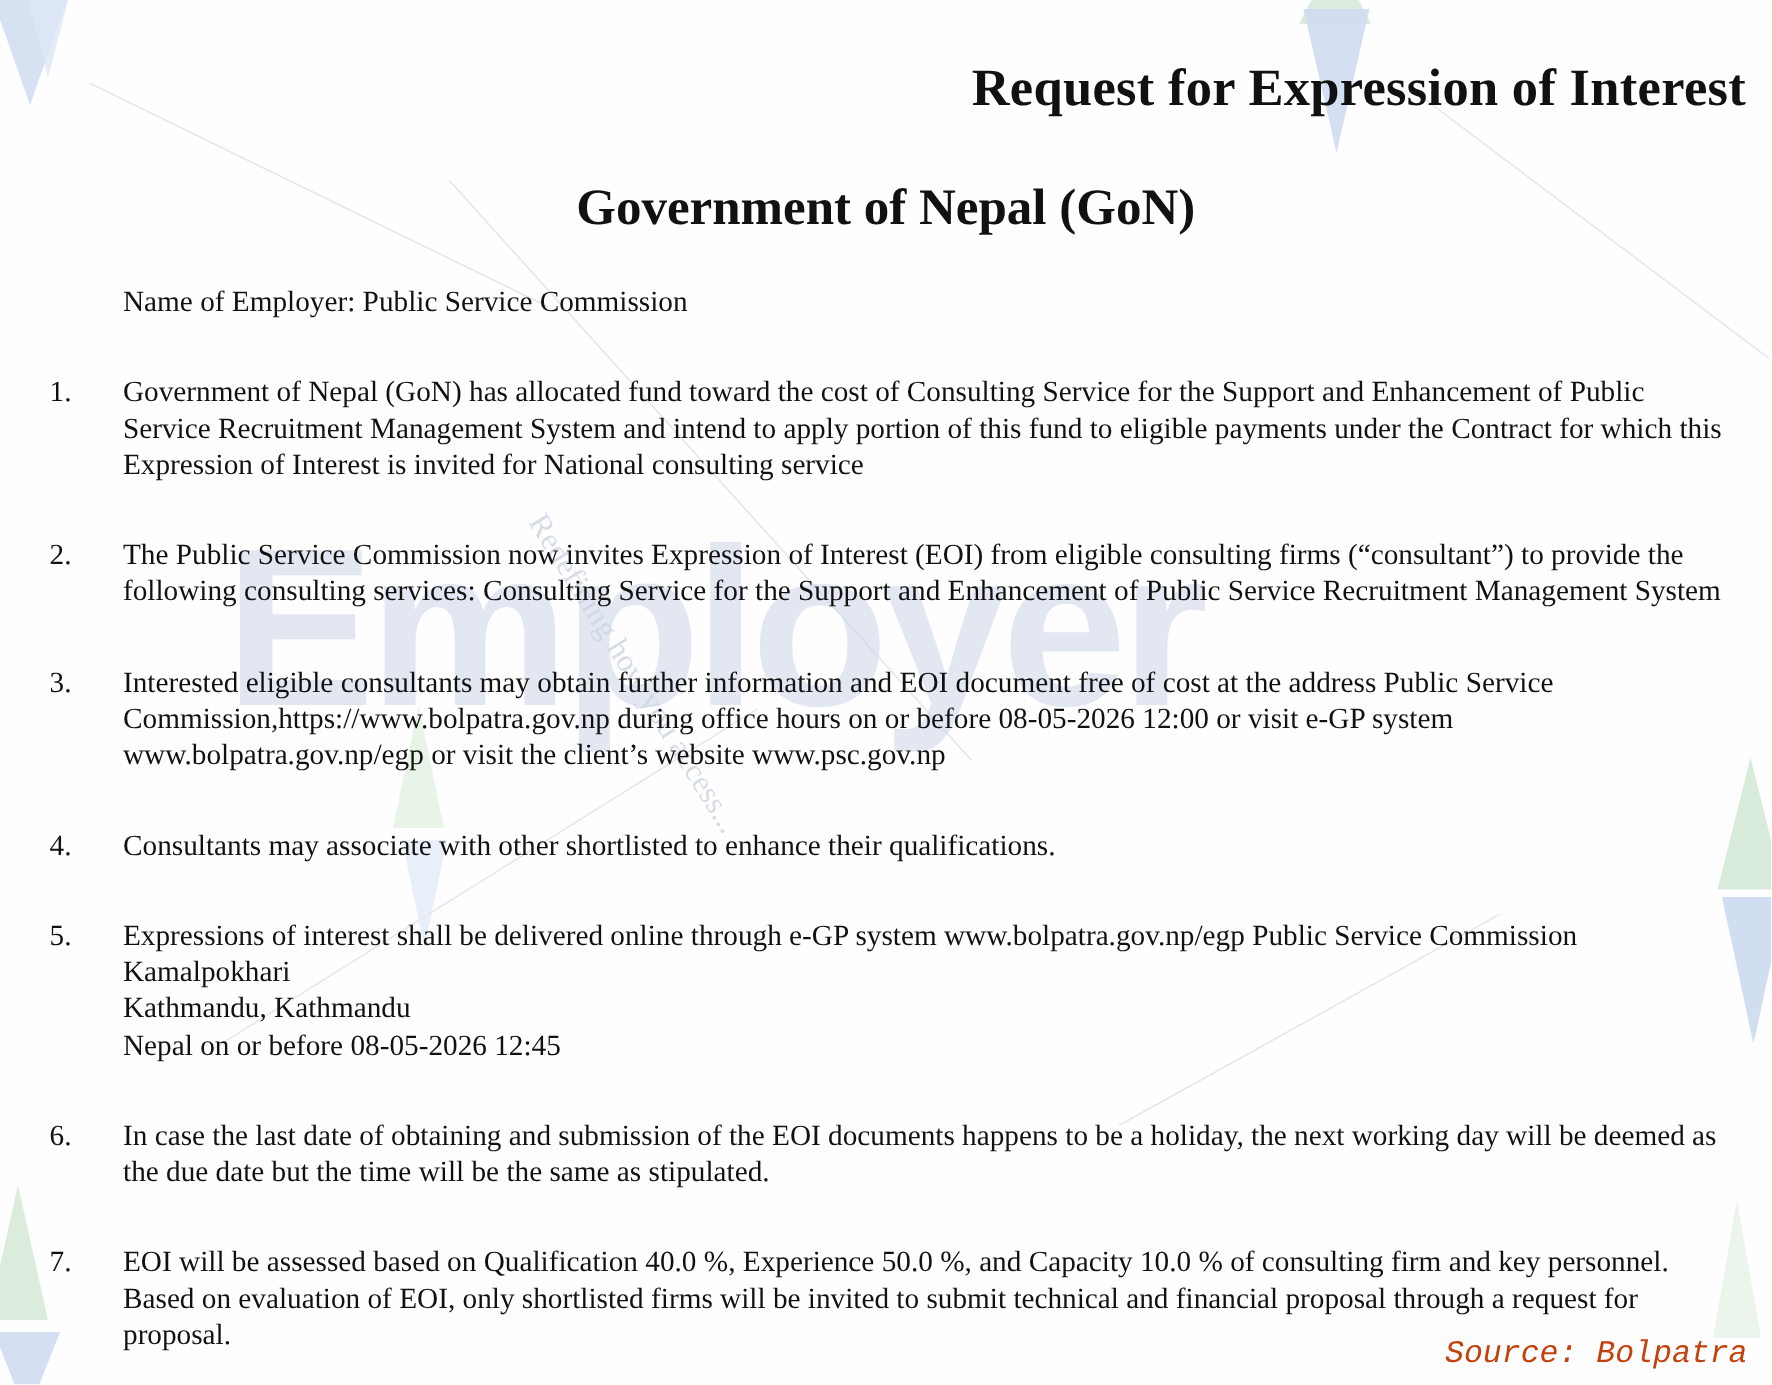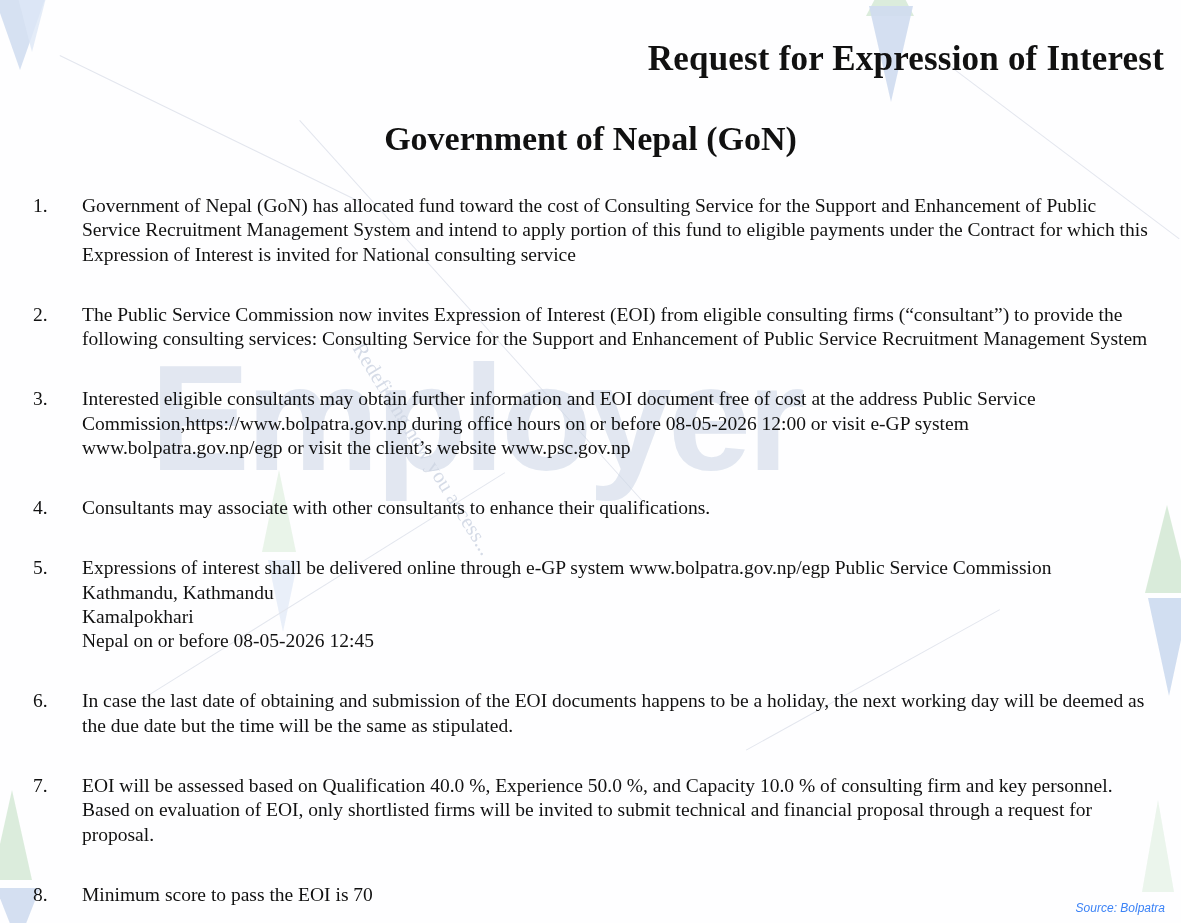--- a/index.html
+++ b/index.html
@@ -121,24 +121,24 @@
     width: 34px;
     text-align: left;
   }
   ol.clauses > li .body { display: block; margin-top: 36px; }
   ol.clauses > li .addr-line { display: block; }
 
   .footer-src {
     position: absolute;
     right: 16px;
     bottom: 8px;
-    font-family: Liberation Sans, sans-serif;
+    font-family: Liberation Mono, monospace;
     font-style: italic;
-    font-size: 12px;
-    color: #3b82f6;
+    font-size: 21px;
+    color: #c2410c;
     z-index: 4;
   }
 </style>
 </head>
 <body>
 
 <div id="page">
 
   <div class="bg-layer">
 
@@ -168,44 +168,45 @@
     <div class="wm-word">Employer</div>
     <div class="wm-tag">Redefining how you access...</div>
   </div>
 
   <div class="content">
 
     <h1 class="title">Request for Expression of Interest</h1>
     <h2 class="subtitle">Government of Nepal (GoN)</h2>
 
     <ul class="meta">
+      <li class="m1">Name of Employer: Public Service Commission</li>
     </ul>
 
     <ol class="clauses">
       <li>
         <span class="num">1.</span>
         <span class="body">Government of Nepal (GoN) has allocated fund toward the cost of Consulting Service for the Support and Enhancement of Public Service Recruitment Management System  and intend to apply portion of this fund to eligible payments under the Contract for which this Expression of Interest is invited for National consulting service</span>
       </li>
       <li>
         <span class="num">2.</span>
         <span class="body">The Public Service Commission now invites Expression of Interest (EOI) from eligible consulting firms (“consultant”) to provide the following consulting services: Consulting Service for the Support and Enhancement of Public Service Recruitment Management System</span>
       </li>
       <li>
         <span class="num">3.</span>
         <span class="body">Interested eligible consultants may obtain further information and EOI document free of cost  at the address Public Service Commission,https://www.bolpatra.gov.np during office hours on or before 08-05-2026 12:00 or visit e-GP system www.bolpatra.gov.np/egp or visit the client’s website www.psc.gov.np</span>
       </li>
       <li>
         <span class="num">4.</span>
-        <span class="body">Consultants  may associate with other consultants to enhance their qualifications.</span>
+        <span class="body">Consultants  may associate with other shortlisted to enhance their qualifications.</span>
       </li>
       <li>
         <span class="num">5.</span>
         <span class="body">Expressions of interest shall be delivered online through e-GP system www.bolpatra.gov.np/egp Public Service Commission</span>
+        <span class="addr-line">Kamalpokhari</span>
         <span class="addr-line">Kathmandu, Kathmandu</span>
-        <span class="addr-line">Kamalpokhari</span>
         <span class="addr-line">Nepal on or before 08-05-2026 12:45</span>
       </li>
       <li>
         <span class="num">6.</span>
         <span class="body">In case the last date of obtaining and submission of the EOI documents happens to be a holiday, the next working day will be deemed as the due date but the time will be the same as stipulated.</span>
       </li>
       <li>
         <span class="num">7.</span>
         <span class="body">EOI will be assessed based on Qualification 40.0 %, Experience 50.0 %, and Capacity 10.0 % of consulting firm and key personnel. Based on evaluation of EOI, only shortlisted firms will be invited to submit technical and financial proposal through a request for proposal.</span>
       </li>

